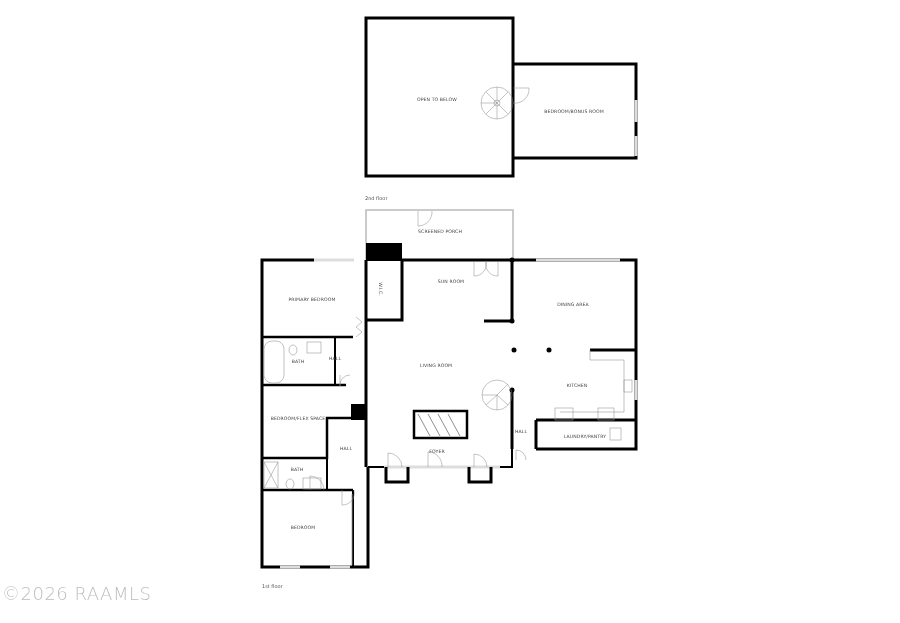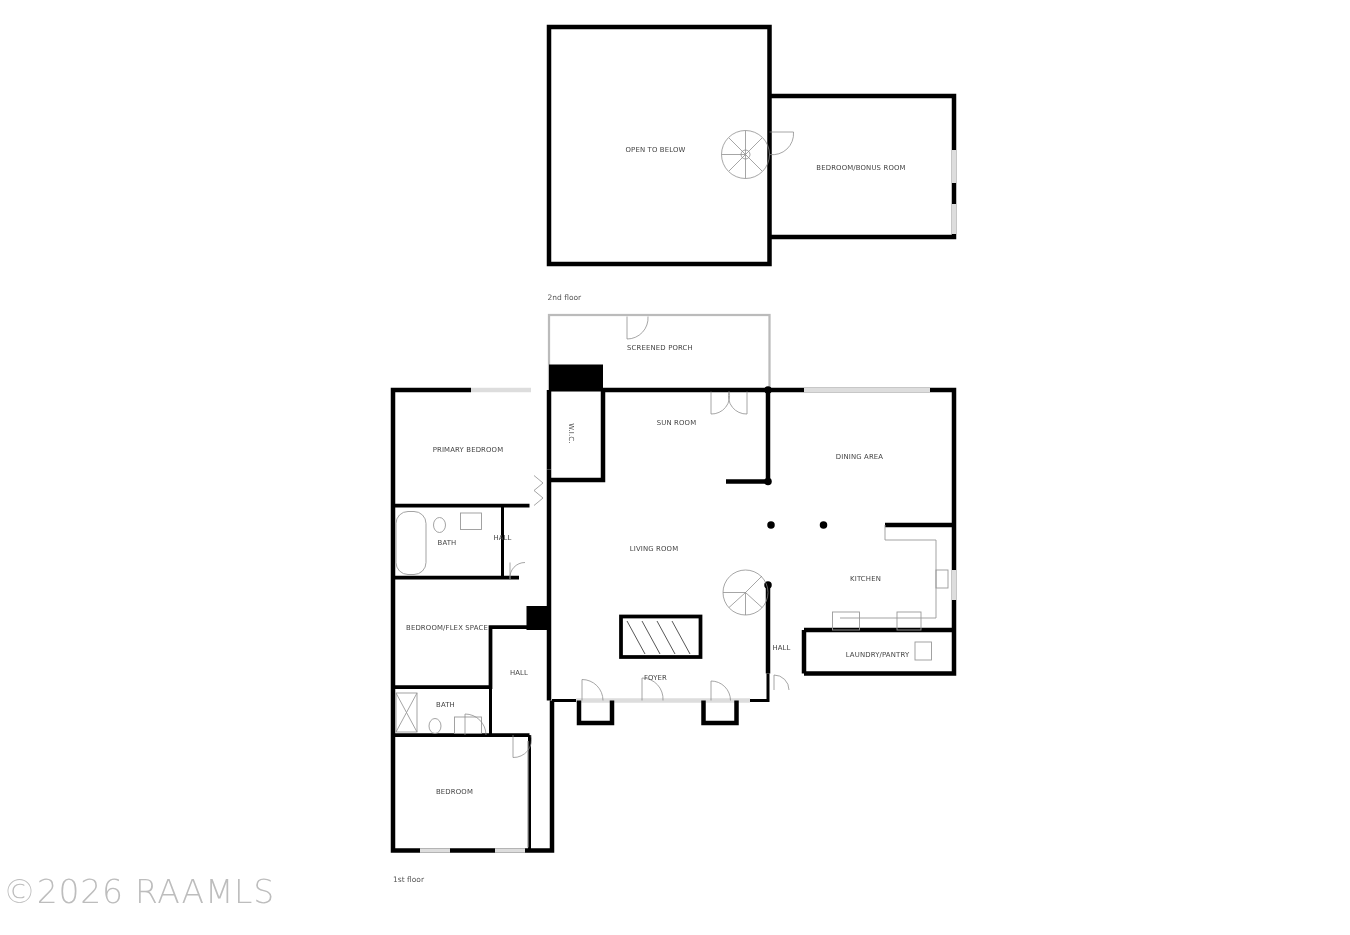--- a/index.html
+++ b/index.html
@@ -1,20 +1,20 @@
 <!DOCTYPE html>
 <html><head>
 <meta charset="utf-8">
 <style>
   html, body { margin: 0; padding: 0; background: #ffffff; }
   body { width: 900px; height: 623px; position: relative; overflow: hidden; font-family: "Liberation Sans", sans-serif; }
   svg { position: absolute; left: 0; top: 0; }
   .lbl { font-family: "DejaVu Sans", sans-serif; font-size: 4.6px; fill: #444; letter-spacing: 0.1px; }
   .floor-lbl { font-family: "DejaVu Sans", sans-serif; font-size: 5px; fill: #555; }
-  .copyright { position: absolute; left: 2px; top: 583px; font-family: "DejaVu Sans", sans-serif; font-size: 22px; color: #bdbdbd; letter-spacing: 0.5px; font-weight: 300; }
+  .copyright { position: absolute; left: 2px; top: 583px; font-family: "DejaVu Sans", sans-serif; font-size: 18px; color: #bdbdbd; letter-spacing: 0.5px; font-weight: 300; }
 </style>
 </head>
 <body>
 
 <svg width="900" height="623" viewBox="0 0 900 623">
 
   <g>
 
     <rect x="366" y="18" width="147" height="158" fill="none" stroke="#000" stroke-width="3"></rect>
 

